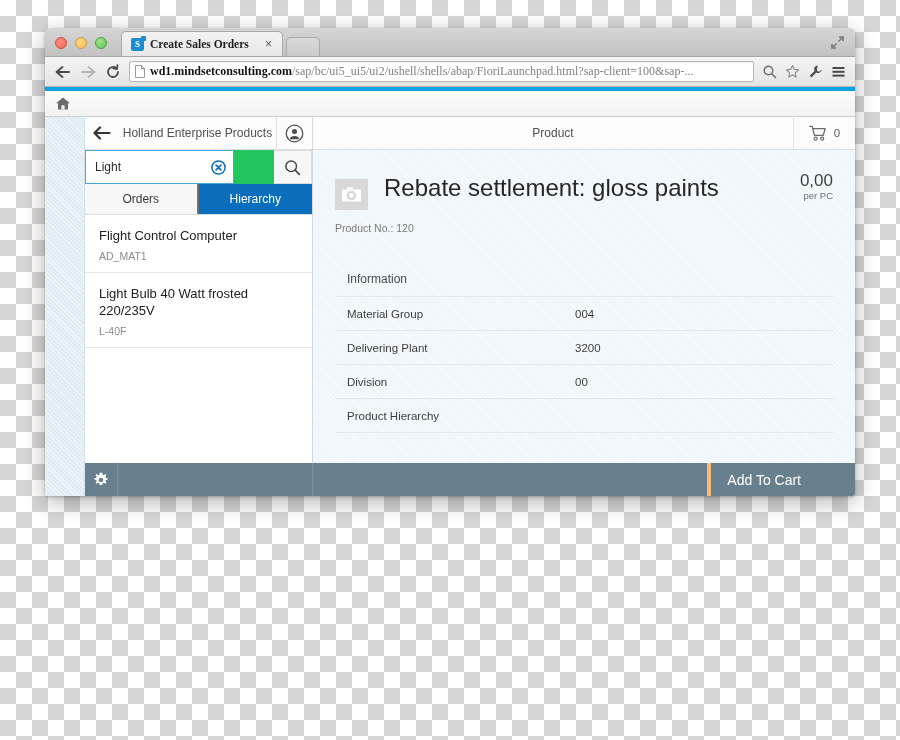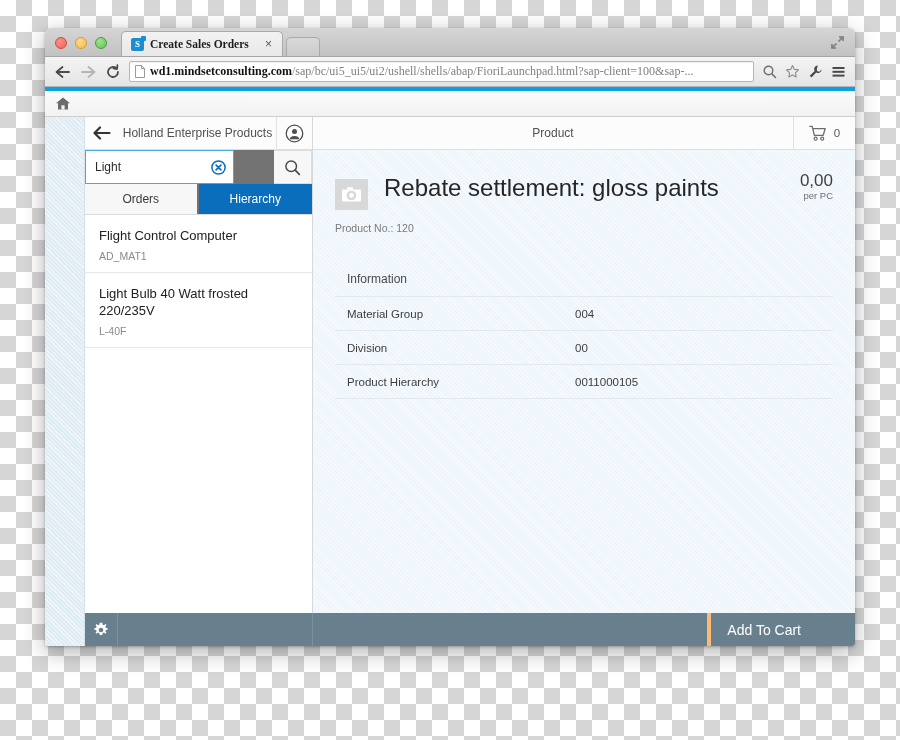--- a/index.html
+++ b/index.html
@@ -15,21 +15,21 @@
       linear-gradient(45deg, #d6d6d6 25%, transparent 25%, transparent 75%, #d6d6d6 75%);
     background-size: 32px 32px;
     background-position: 0 0, 16px 16px;
     position: relative;
   }
 
   
   #browser-window {
     position: absolute;
     left: 45px; top: 28px;
-    width: 810px; height: 618px;
+    width: 810px; height: 468px;
     background: #f0f0f0;
     border-radius: 6px 6px 3px 3px;
     box-shadow: 0 6px 22px rgba(0,0,0,0.30), 0 1px 3px rgba(0,0,0,0.25);
     overflow: hidden;
     display: flex; flex-direction: column;
   }
 
   
   #title-bar {
     height: 29px;
@@ -180,21 +180,21 @@
     font-size: 12px; color: #515151;
     white-space: nowrap; overflow: hidden;
   }
   #avatar-btn {
     width: 36px; height: 33px; flex: 0 0 36px;
     border-left: 1px solid #e2e2e2;
     display: flex; align-items: center; justify-content: center;
     cursor: pointer;
   }
 
-  #search-row { height: 34px; flex: 0 0 34px; display: flex; background: #737373; gap: 40px; }
+  #search-row { height: 34px; flex: 0 0 34px; display: flex; background: #22c55e; gap: 40px; }
   #search-field {
     flex: 1 1 auto;
     border: 1px solid #4aa8e0;
     background: #fff;
     display: flex; align-items: center;
     padding: 0 7px 0 9px;
     min-width: 0;
   }
   #search-input {
     flex: 1 1 auto; border: none; outline: none;
@@ -499,26 +499,29 @@
             <div id="product-number">Product No.: 120</div>
 
             <div id="info-section">
               <div id="info-heading">Information</div>
               <div id="info-table">
                 <div class="info-row">
                   <span class="info-label">Material Group</span>
                   <span class="info-value">004</span>
                 </div>
                 <div class="info-row">
+                  <span class="info-label">Delivering Plant</span>
+                  <span class="info-value">3200</span>
+                </div>
+                <div class="info-row">
                   <span class="info-label">Division</span>
                   <span class="info-value">00</span>
                 </div>
                 <div class="info-row">
                   <span class="info-label">Product Hierarchy</span>
-                  <span class="info-value">0011000105</span>
                 </div>
               </div>
             </div>
 
           </div>
         </div>
       </div>
 
       <div id="footer-bar">
         <span id="settings-btn">

